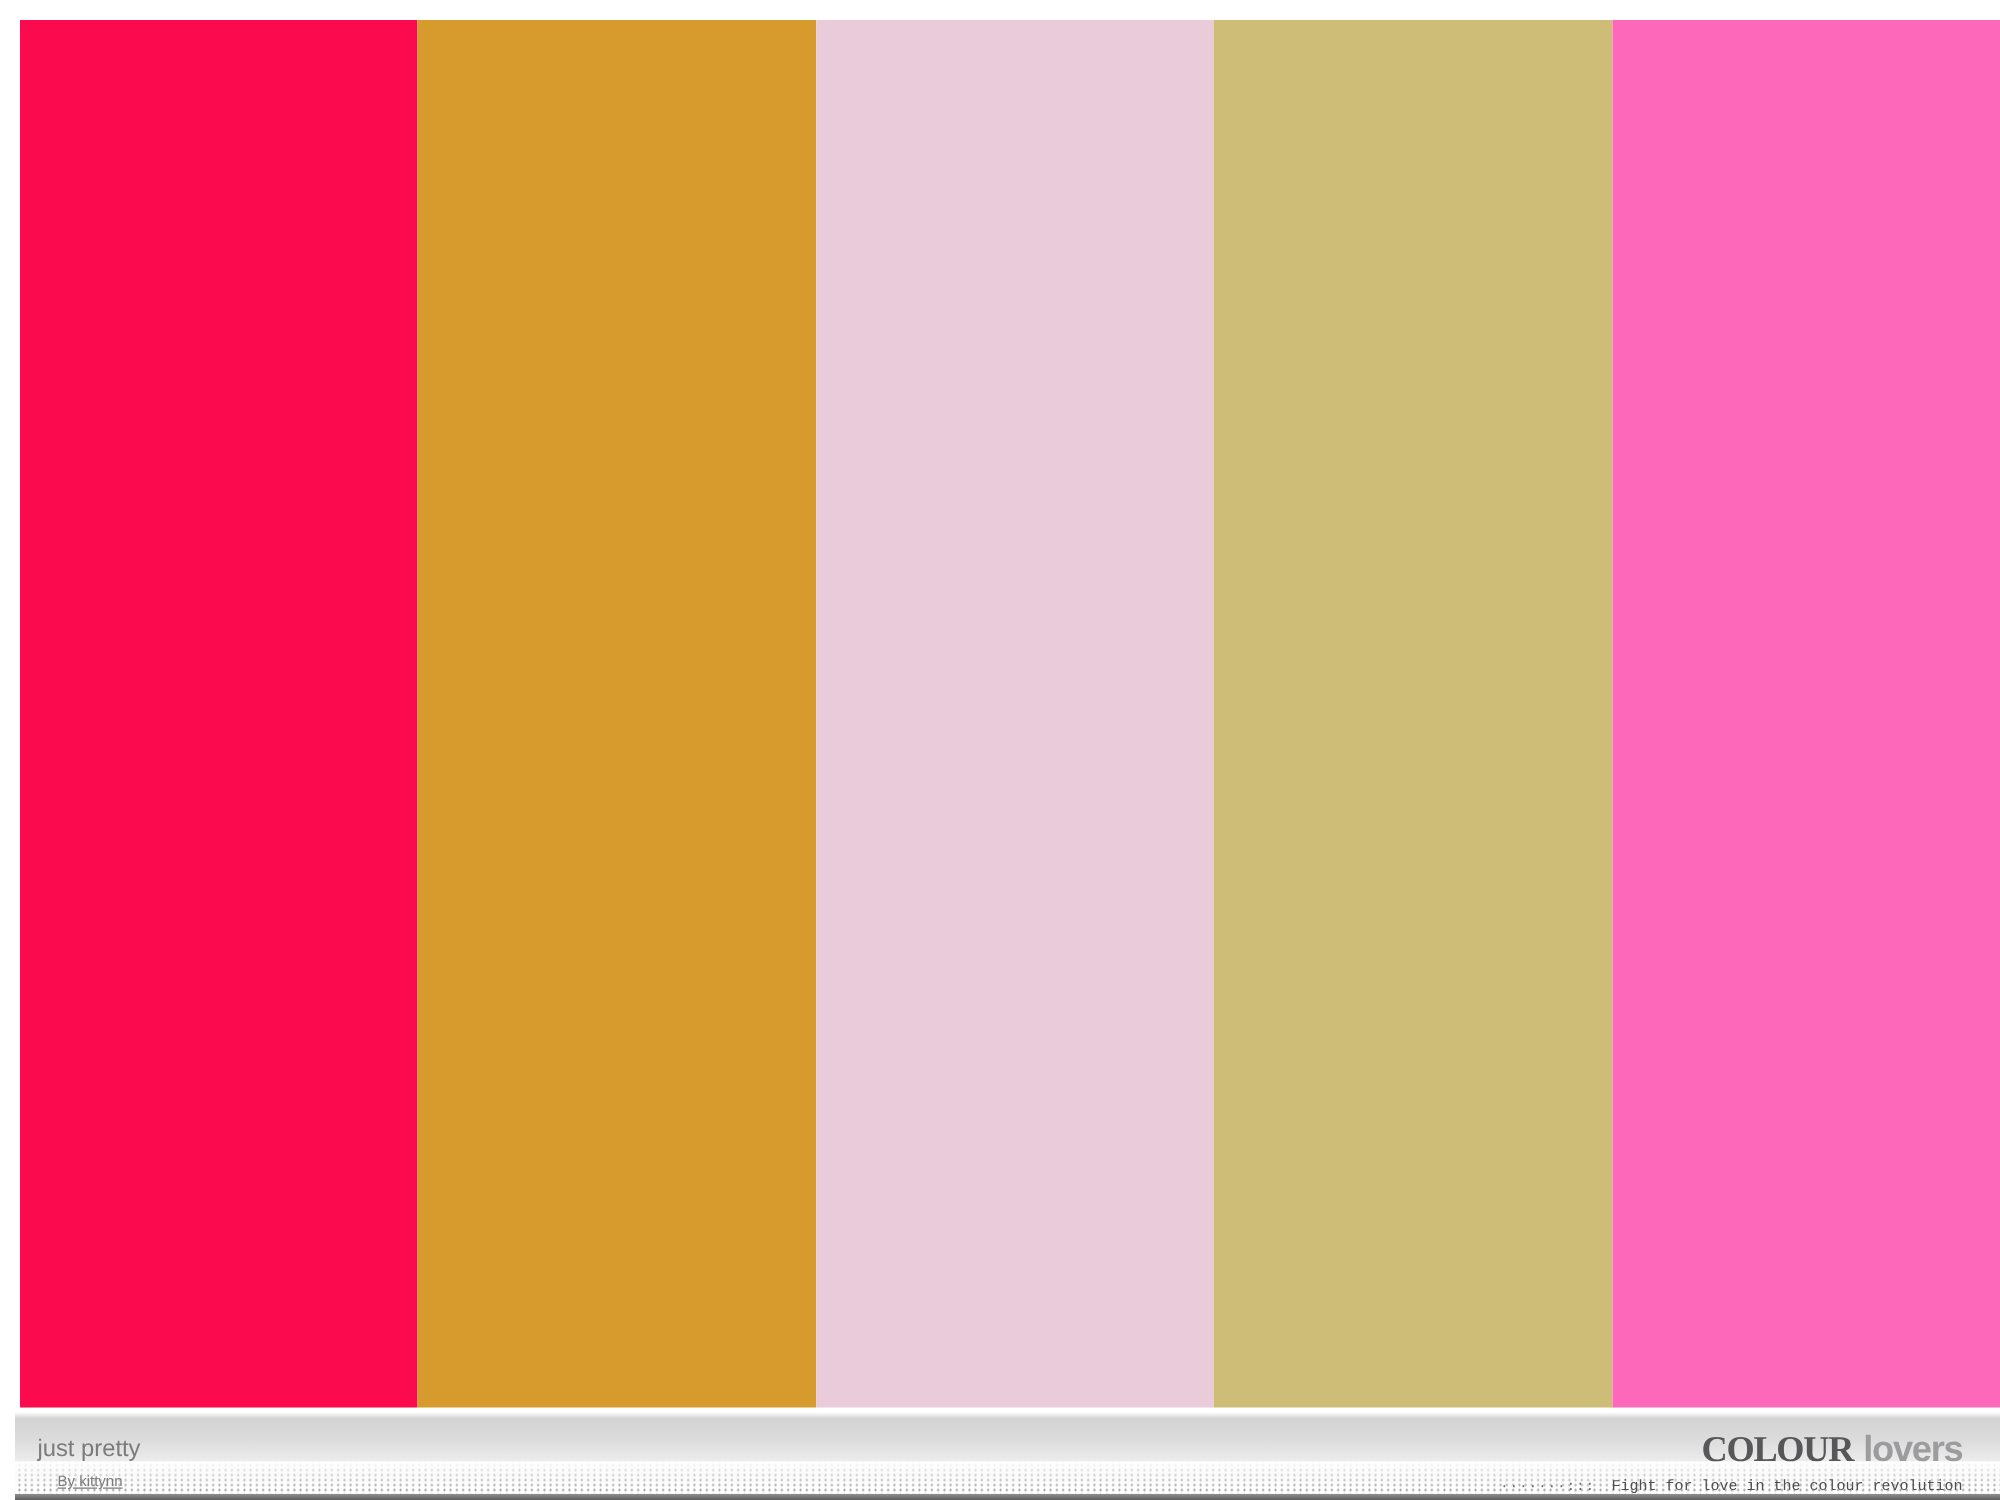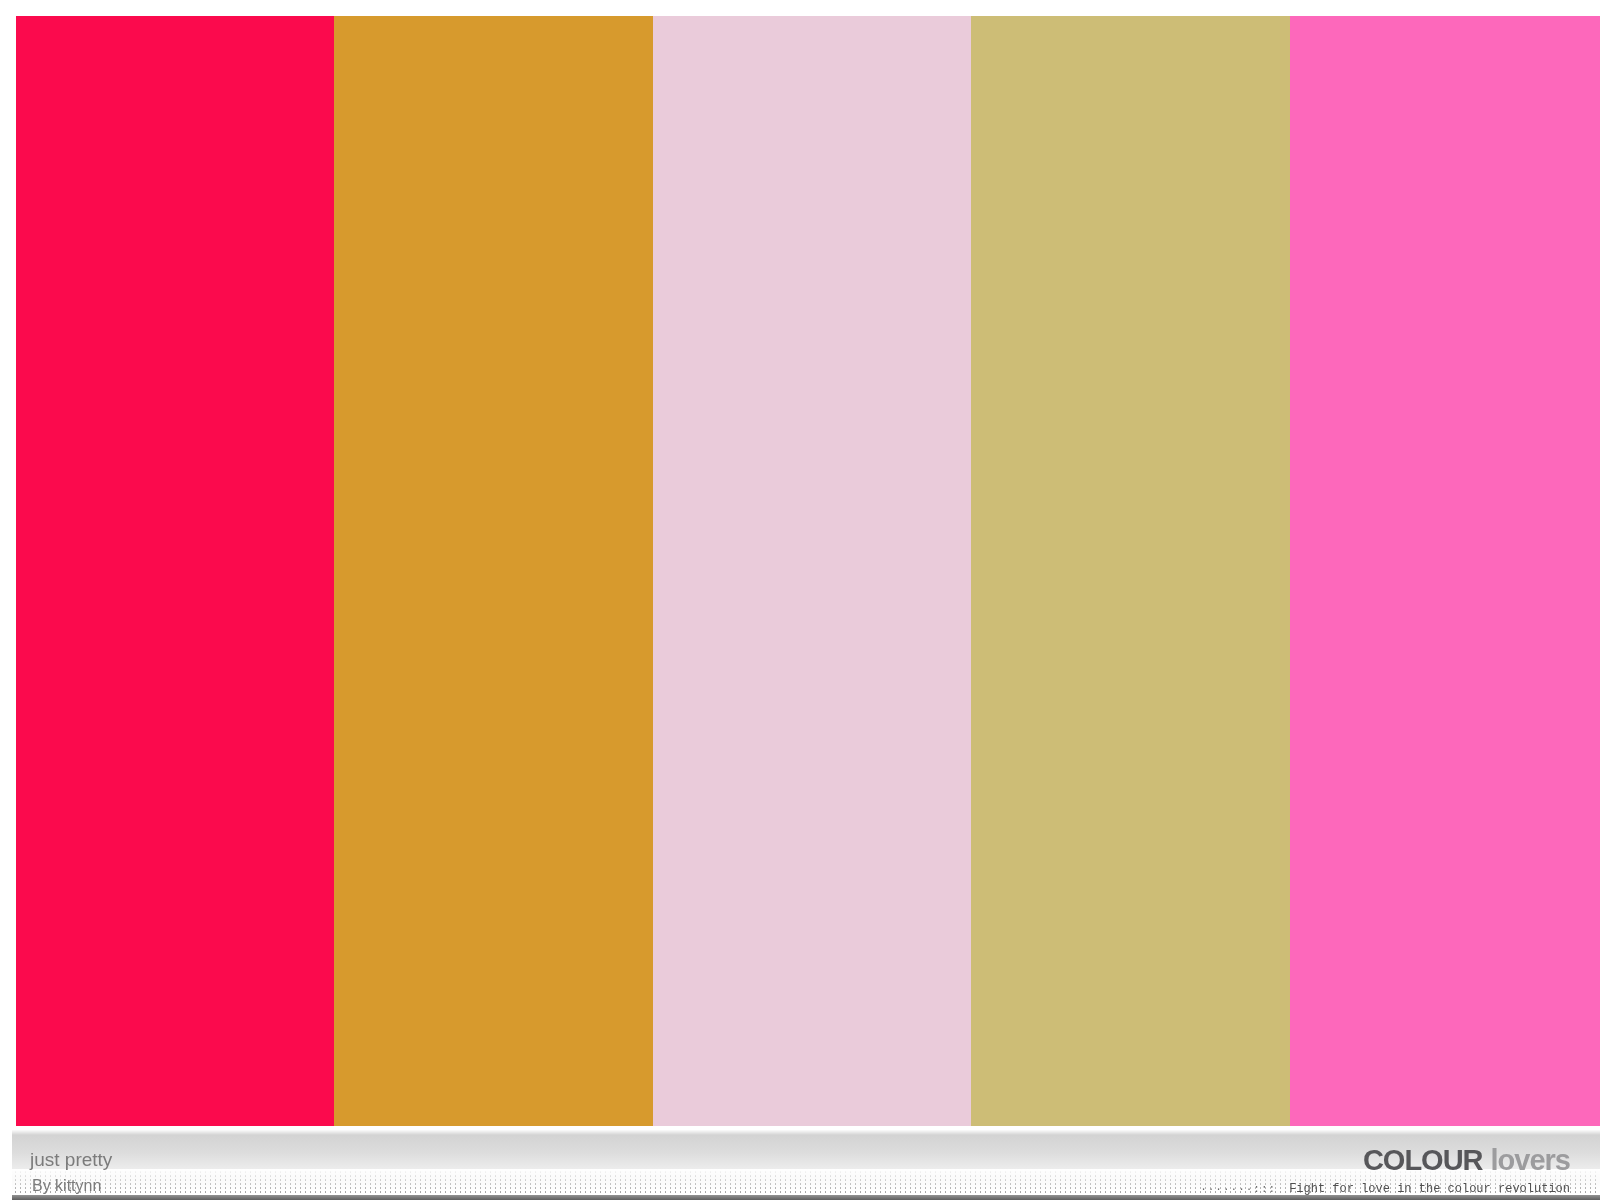--- a/index.html
+++ b/index.html
@@ -37,34 +37,34 @@
   
   .palette-info {
     position: absolute; left: 10px; top: 11px; z-index: 2;
     color: #7b7b7b;
   }
   .palette-title {
     font-size: 19px; line-height: 22px; color: #7b7b7b;
     text-decoration: none; display: inline-block; cursor: pointer;
   }
   .palette-byline {
-    font-size: 16px; line-height: 13px; color: #7b7b7b;
-    margin-left: 2px; cursor: pointer;
+    font-size: 12px; line-height: 13px; color: #7b7b7b;
+    margin-left: 16px; cursor: pointer; text-decoration: underline;
   }
 
   
   .brand {
     position: absolute; right: 22px; top: 9px; z-index: 2; text-align: right;
     cursor: pointer;
   }
   .brand-logo {
     font-size: 29px; font-weight: bold; line-height: 26px; letter-spacing: -1px;
     white-space: nowrap;
   }
-  .logo-primary { color: #57575a; }
+  .logo-primary { color: #57575a; font-family: Liberation Serif, serif; }
   .logo-secondary { color: #9c9c9e; }
   .brand-tagline-row {
     font-size: 12px; line-height: 14px; color: #4f4f4f; white-space: nowrap;
     margin-top: 1px;
     font-family: Liberation Mono, monospace;
   }
   .tagline-dots {
     color: #6a6a6a; letter-spacing: 1px; font-size: 11px; margin-right: 5px;
   }
 </style>

